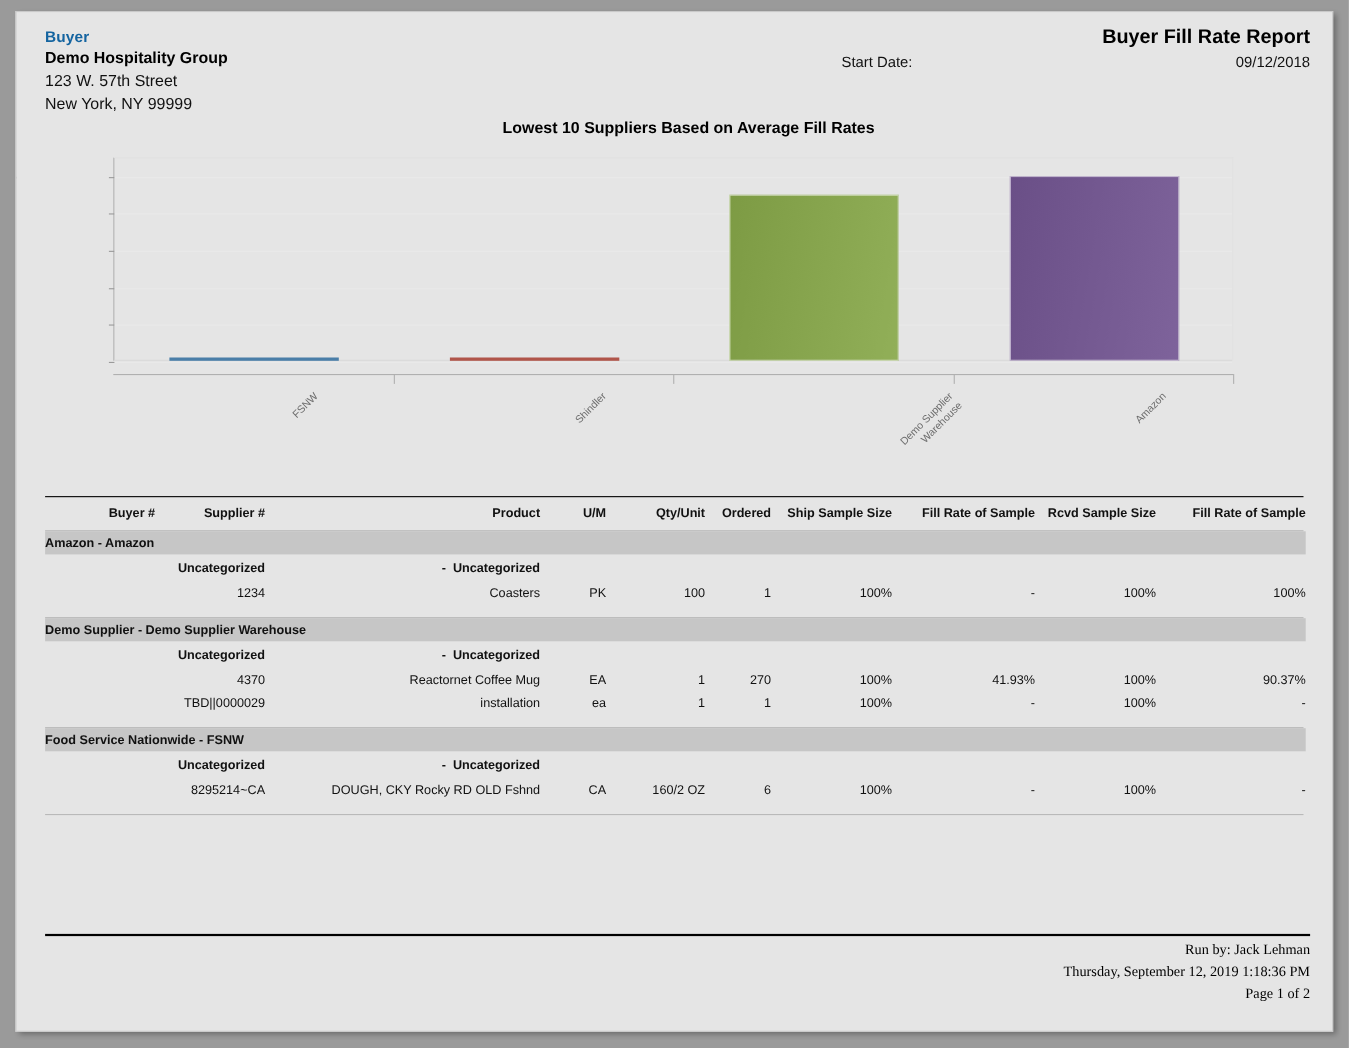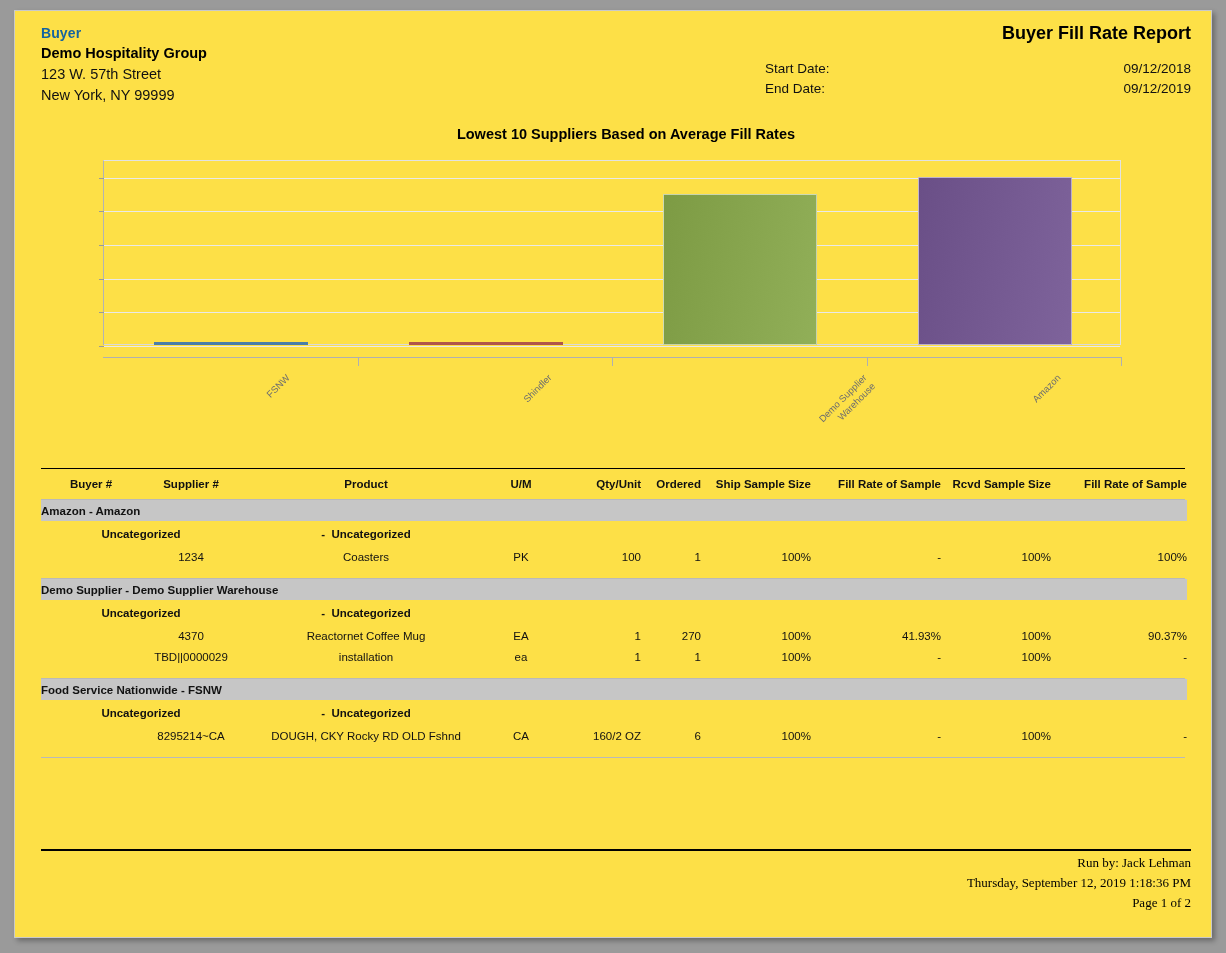--- a/index.html
+++ b/index.html
@@ -6,46 +6,46 @@
   html, body {
     margin: 0; padding: 0;
     width: 1226px; height: 953px;
     background: #9a9a9a;
     font-family: "Liberation Sans", sans-serif;
   }
   #page {
     position: absolute;
     left: 14px; top: 10px;
     width: 1198px; height: 928px;
-    background: #fde047;
+    background: #e5e5e5;
     border: 1px solid #c9c9c9;
     box-shadow: 3px 3px 5px rgba(0,0,0,0.30);
     overflow: hidden;
   }
 
   
   .hdr { position: relative; height: 92px; }
   .hdr-left { position: absolute; left: 26px; top: 12px; }
   .buyer-kicker {
     color: #1464a0; font-weight: bold; font-size: 14px;
     line-height: 20px; letter-spacing: .1px;
   }
   .buyer-name { color: #000; font-weight: bold; font-size: 14.5px; line-height: 21px; }
   .buyer-addr { color: #111; font-size: 14.5px; line-height: 21px; }
 
   .hdr-right { position: absolute; right: 20px; top: 10px; width: 430px; text-align: right; }
-  .rpt-title { font-size: 18px; font-weight: bold; color: #000; line-height: 24px; margin-bottom: 14px; }
+  .rpt-title { font-size: 18px; font-weight: bold; color: #000; line-height: 24px; margin-bottom: 2px; }
   .meta-row { display: flex; justify-content: space-between; font-size: 13.5px; line-height: 20px; color: #111; }
   .meta-row .k { text-align: left; padding-left: 4px; }
   .meta-row .v { text-align: right; }
 
   
   .chart-title {
     text-align: center; font-size: 14.5px; font-weight: bold;
-    color: #000; margin-top: 23px; margin-bottom: 6px; margin-left: 26px;
+    color: #000; margin-top: 6px; margin-bottom: 6px; margin-left: 26px;
   }
   .chart-wrap { position: relative; height: 320px; margin: 0 26px; }
   .plot {
     position: absolute; left: 62px; top: 12px;
     width: 1018px; height: 185px;
     border-top: 1px solid #e2e2e2;
     border-left: 1px solid #b3b3b3;
     border-right: 1px solid #e2e2e2;
   }
   .gridline { position: absolute; left: 0; right: 0; height: 1px; background: #e9e9e9; }
@@ -78,21 +78,21 @@
 
   table.grid { width: 100%; border-collapse: collapse; table-layout: fixed; }
   table.grid td, table.grid th { padding: 0; font-size: 11.5px; color: #111; }
   .colhdr td { font-weight: bold; font-size: 11.5px; height: 30px; vertical-align: middle; color:#000; }
   .grp-band td {
     background: #c6c6c6; font-weight: bold; font-size: 12.5px;
     height: 21px; padding-left: 5px; color:#000;
   }
   .cat-row td { font-weight: bold; font-size: 12.5px; height: 25px; vertical-align: middle; color:#000; }
   .item-row td { height: 21px; vertical-align: middle; }
-  .ta-l { text-align: center; } .ta-r { text-align: right; }
+  .ta-l { text-align: right; } .ta-r { text-align: right; }
   .spacer-row td { height: 11px; }
 
   
   .footer {
     position: absolute; right: 20px; bottom: 24px; text-align: right;
     font-family: "Liberation Serif", serif; font-size: 13px; color: #000; line-height: 20px;
   }
   .foot-rule { position: absolute; left: 26px; right: 20px; bottom: 86px; height: 2px; background:#000; }
 </style>
 </head>
@@ -107,24 +107,20 @@
       <div class="buyer-addr">123 W. 57th Street</div>
       <div class="buyer-addr">New York, NY 99999</div>
     </div>
 
     <div class="hdr-right">
       <div class="rpt-title">Buyer Fill Rate Report</div>
       <div id="meta-rows">
           <div class="meta-row">
             <span class="k">Start Date:</span>
             <span class="v">09/12/2018</span>
-          </div>
-          <div class="meta-row">
-            <span class="k">End Date:</span>
-            <span class="v">09/12/2019</span>
           </div>
         </div>
     </div>
   </div>
 
   <div class="chart-title">Lowest 10 Suppliers Based on Average Fill Rates</div>
   <div class="chart-wrap">
     <div class="plot" id="plot">
         <div class="gridline" style="top: 185px;"></div>
         <div class="ytick-mark" style="top: 185px;"></div>

